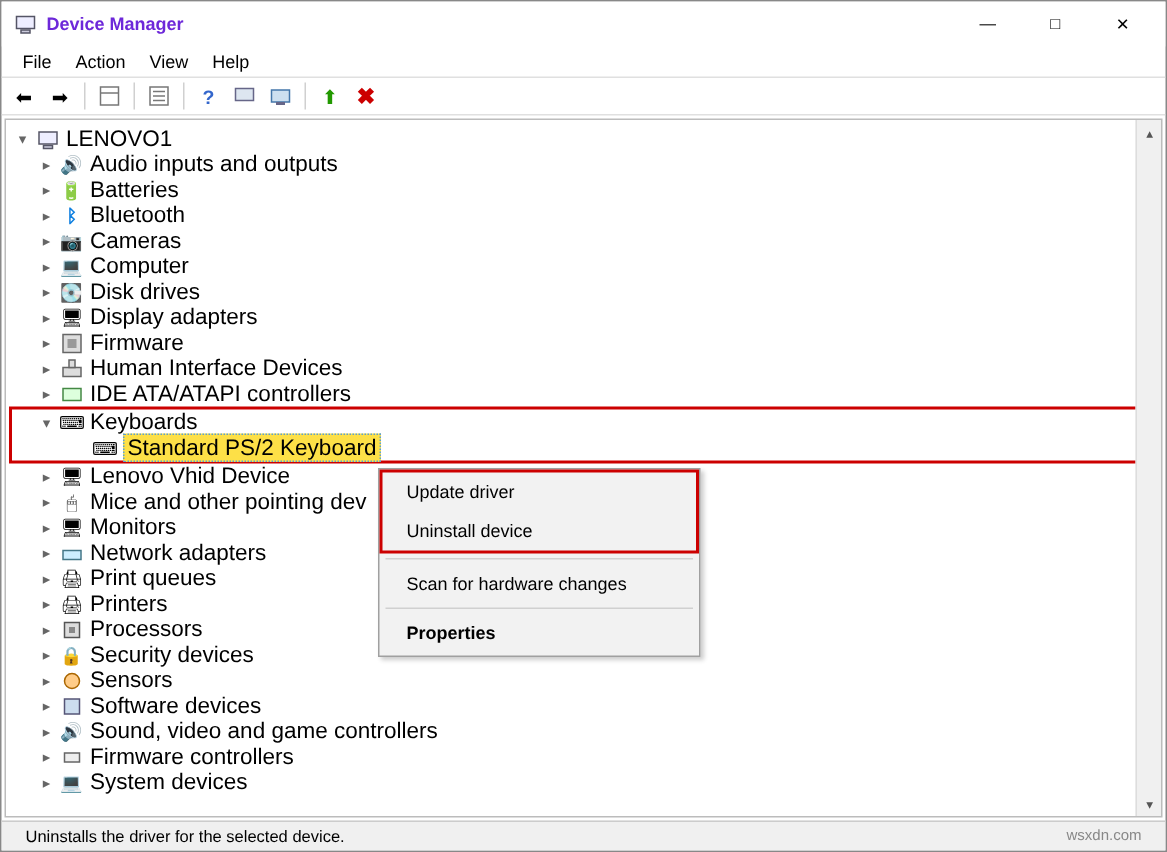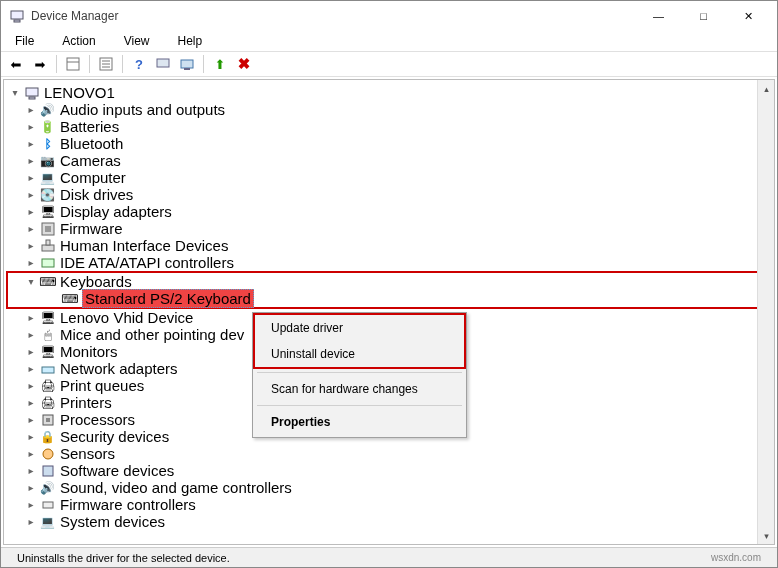--- a/index.html
+++ b/index.html
@@ -18,34 +18,34 @@
       display: flex;
       align-items: center;
       padding: 0 6px 0 8px;
       background: #fff;
     }
     .titlebar .app-icon {
       width: 16px; height: 16px;
       margin-right: 6px;
       display: flex; align-items: center; justify-content: center;
     }
-    .titlebar .title { flex: 0 0 auto; font-size: 12px; color: #404040; }
+    .titlebar .title { flex: 0 0 auto; font-size: 12px; color: #6d28d9; font-weight: bold; }
     .titlebar .spacer { flex: 1; }
     .winctl { display: flex; }
     .winctl div {
       width: 45px; height: 28px;
       display: flex; align-items: center; justify-content: center;
       font-family: "Segoe UI Symbol", sans-serif; font-size: 11px;
     }
     .menubar {
       height: 20px;
       display: flex;
       align-items: center;
       padding: 0 6px;
-      gap: 12px;
+      gap: 0;
     }
     .menubar .item { padding: 2px 8px; font-size: 12px; }
     .toolbar {
       height: 26px;
       border-top: 1px solid #e0e0e0;
       border-bottom: 1px solid #e0e0e0;
       display: flex;
       align-items: center;
       padding: 0 4px;
       gap: 2px;
@@ -100,21 +100,21 @@
       display: flex; align-items: center; justify-content: center;
       font-size: 12px;
     }
     .lbl { font-size: 15px; }
     .d0 { padding-left: 2px; }
     .d1 { padding-left: 18px; }
     .d2 { padding-left: 40px; }
     .hl-red { border: 2px solid #c00; }
     .hl-red .node { margin-left: -2px; }
     .sel .lbl {
-      background: #ef4444;
+      background: #fde047;
       border: 1px dotted #5a9fd4;
       padding: 0 2px;
     }
     .context-menu {
       position: absolute;
       left: 216px;
       top: 232px;
       width: 215px;
       background: #f2f2f2;
       border: 1px solid #a0a0a0;

